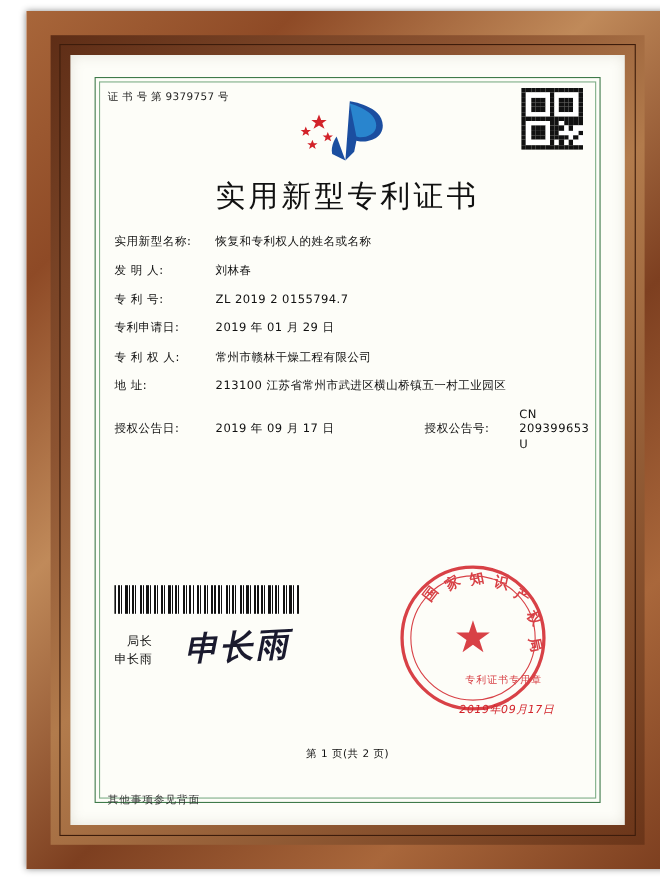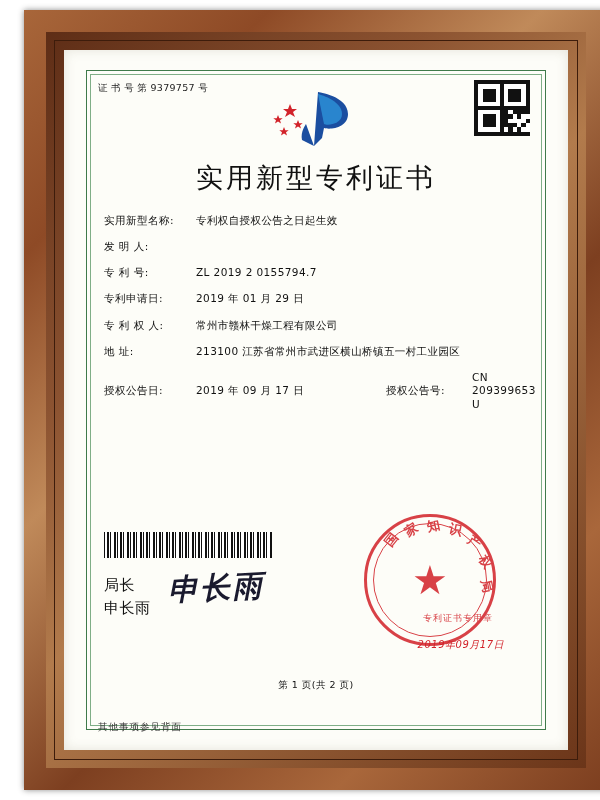--- a/index.html
+++ b/index.html
@@ -170,24 +170,25 @@
       #111 0px, #111 1px, #fff 1px, #fff 3px,
       #111 3px, #111 5px, #fff 5px, #fff 6px,
       #111 6px, #111 7px, #fff 7px, #fff 10px,
       #111 10px, #111 12px, #fff 12px, #fff 13px);
   }
 
   .sign-block {
     position: absolute;
     left: 6px;
     top: 492px;
-    font-size: 15px;
+    font-size: 11px;
     line-height: 1.55;
     color: #111;
     letter-spacing: 0.5px;
+    text-align: right;
   }
   #signature {
     position: absolute;
     left: 70px;
     top: 486px;
     font-size: 30px;
     color: #1a1a2e;
     font-family: "DejaVu Serif", "Liberation Serif", serif;
     font-style: italic;
     font-weight: bold;
@@ -465,24 +466,25 @@
           <polygon points="28,43 29.3,46.2 32.7,46.2 30,48.3 31,51.5 28,49.5 25,51.5 26,48.3 23.3,46.2 26.7,46.2"></polygon>
           <polygon points="42,36 43.3,39.2 46.7,39.2 44,41.3 45,44.5 42,42.5 39,44.5 40,41.3 37.3,39.2 40.7,39.2"></polygon>
         </g>
       </svg>
 
       <h1 class="title">实用新型专利证书</h1>
 
       <div class="fields">
         <div class="field-row">
           <div class="field-label">实用新型名称:</div>
-          <div class="field-value">专利权自授权公告之日起生效</div>
+          <div class="field-value">恢复和专利权人的姓名或名称</div>
         </div>
         <div class="field-row">
           <div class="field-label">发 明 人:</div>
+          <div class="field-value">刘林春</div>
         </div>
         <div class="field-row">
           <div class="field-label">专 利 号:</div>
           <div class="field-value">ZL 2019 2 0155794.7</div>
         </div>
         <div class="field-row">
           <div class="field-label">专利申请日:</div>
           <div class="field-value">2019 年 01 月 29 日</div>
         </div>
         <div class="field-row">

